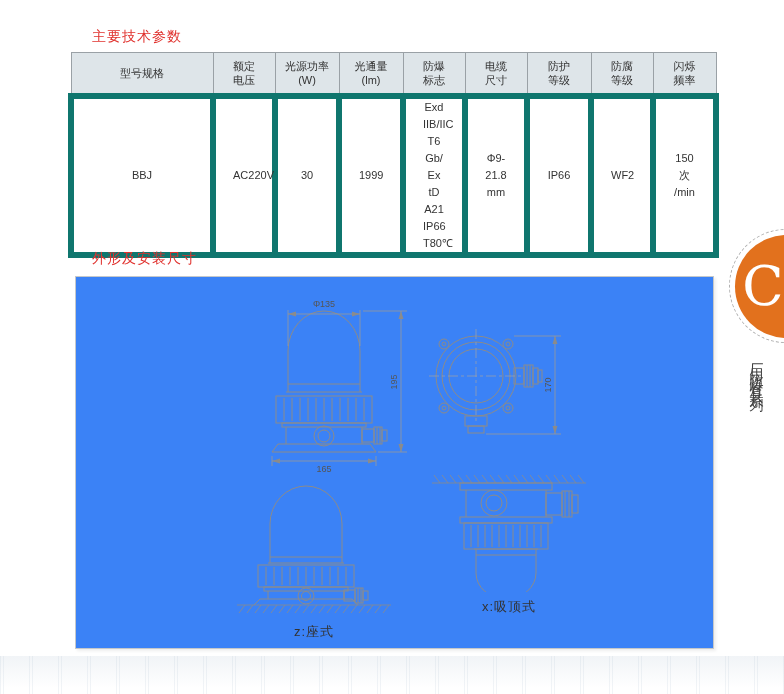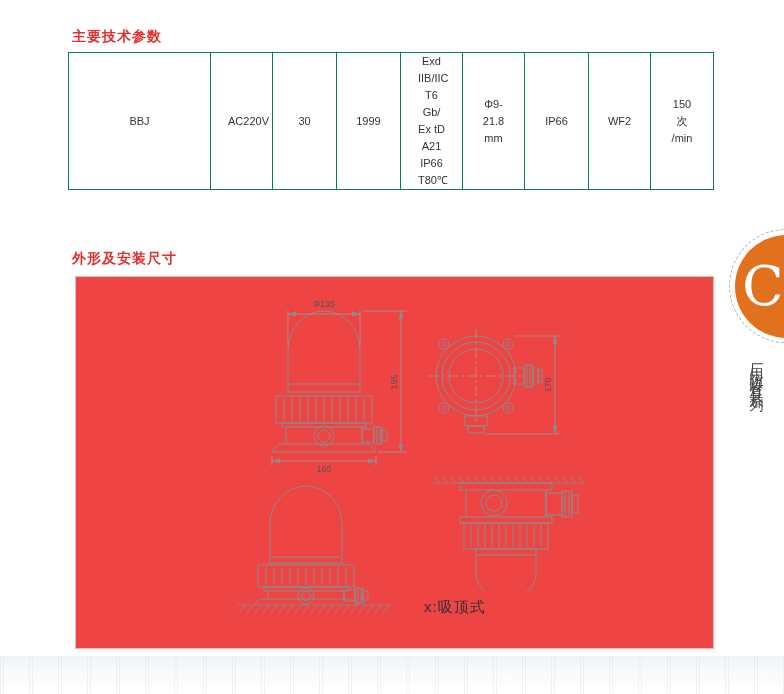--- a/index.html
+++ b/index.html
@@ -4,63 +4,64 @@
 <style>
   html,body{margin:0;padding:0;}
   body{
     width:784px;height:694px;position:relative;overflow:hidden;
     background:#ffffff;
     font-family:"Liberation Sans",sans-serif;
     color:#333;
   }
   .section-title{
     position:absolute;
-    font-size:14px;font-weight:bold;color:#e0312d;
+    font-size:14px;font-weight:normal;color:#e0312d;
     letter-spacing:1px;
+    margin-left:20px;
   }
   #title-specs{left:72px;top:28px;}
   #title-dims{left:72px;top:250px;text-align:center;}
 
   
   table.spec{
     position:absolute;left:68px;top:52px;width:645px;
     border-collapse:collapse;table-layout:fixed;
   }
   table.spec th{
     background:#dee5e9;
     border:1px solid #9aa1a6;
     border-bottom:2px solid #e0312d;
     height:40px;
     font-size:11px;font-weight:normal;color:#333;
     text-align:center;vertical-align:middle;
     white-space:pre-line;line-height:1.3;
     padding:0 2px;
   }
   table.spec td{
-    border:1px solid #0f766e;
+    border:6px solid #0f766e;
     height:88px;
     font-size:11px;color:#333;
     text-align:center;vertical-align:middle;
     white-space:pre-line;line-height:1.55;
     padding:0 17px;
   }
 
   
   .draw-box{
     position:absolute;left:75px;top:276px;width:637px;height:371px;
-    border:1px solid #c5c8ca;background:#ef4444;
+    border:1px solid #c5c8ca;background:#3b82f6;
     box-shadow:2px 2px 3px rgba(0,0,0,0.07);
   }
   .drawing{position:absolute;}
   #front-view{left:163px;top:17px;}
   #top-view{left:348px;top:47px;}
   #seat-mount{left:153px;top:200px;}
   #ceiling-mount{left:348px;top:190px;}
   .caption{
-    text-align:left;font-size:15px;color:#333;margin-top:2px;
+    text-align:center;font-size:13px;color:#333;margin-top:2px;
     letter-spacing:1px;
   }
   svg text{font-family:"Liberation Sans",sans-serif;}
 
   
   .tab-dashed-ring{
     position:absolute;left:729px;top:229px;width:114px;height:114px;
     border:1px dashed #b0b0b0;border-radius:50%;
     box-sizing:border-box;
   }
@@ -101,20 +102,39 @@
       <col style="width:62px">
       <col style="width:64px">
     <col style="width:64px">
       <col style="width:62px">
       <col style="width:62px">
     <col style="width:64px">
       <col style="width:62px">
       <col style="width:63px">
   </colgroup>
   <tbody>
+      <tr>
+    <th>型号规格</th>
+    <th>额定
+电压</th>
+    <th>光源功率
+(W)</th>
+    <th>光通量
+(lm)</th>
+    <th>防爆
+标志</th>
+    <th>电缆
+尺寸</th>
+    <th>防护
+等级</th>
+    <th>防腐
+等级</th>
+    <th>闪烁
+频率</th>
+  </tr>
   <tr>
     <td>BBJ</td>
     <td>AC220V</td>
     <td>30</td>
     <td>1999</td>
     <td>Exd IIB/IIC
 T6 Gb/
 Ex tD A21
 IP66 T80℃</td>
     <td>Φ9-21.8
@@ -243,20 +263,21 @@
         <rect x="134" y="114" width="5" height="9"></rect>
 
         <path d="M25,128 L31,122 H123 L129,128"></path>
       </g>
 
       <g stroke="#8b8b8b" stroke-width="0.8" fill="none">
         <path d="M8,128 H162"></path>
         <path d="M10,136L16,128M18,136L24,128M26,136L32,128M34,136L40,128M42,136L48,128M50,136L56,128M58,136L64,128M66,136L72,128M74,136L80,128M82,136L88,128M90,136L96,128M98,136L104,128M106,136L112,128M114,136L120,128M122,136L128,128M130,136L136,128M138,136L144,128M146,136L152,128M154,136L160,128"></path>
       </g>
     </svg>
+    <div class="caption">z:座式</div>
   </div>
 
   <div class="drawing" id="ceiling-mount">
     <svg width="170" height="125" viewBox="0 0 170 125">
 
       <g stroke="#8b8b8b" stroke-width="0.8" fill="none">
         <path d="M8,16 H162"></path>
         <path d="M10,8L16,16M18,8L24,16M26,8L32,16M34,8L40,16M42,8L48,16M50,8L56,16M58,8L64,16M66,8L72,16M74,8L80,16M82,8L88,16M90,8L96,16M98,8L104,16M106,8L112,16M114,8L120,16M122,8L128,16M130,8L136,16M138,8L144,16M146,8L152,16M154,8L160,16"></path>
       </g>
       <g stroke="#8b8b8b" fill="none" stroke-width="1">

